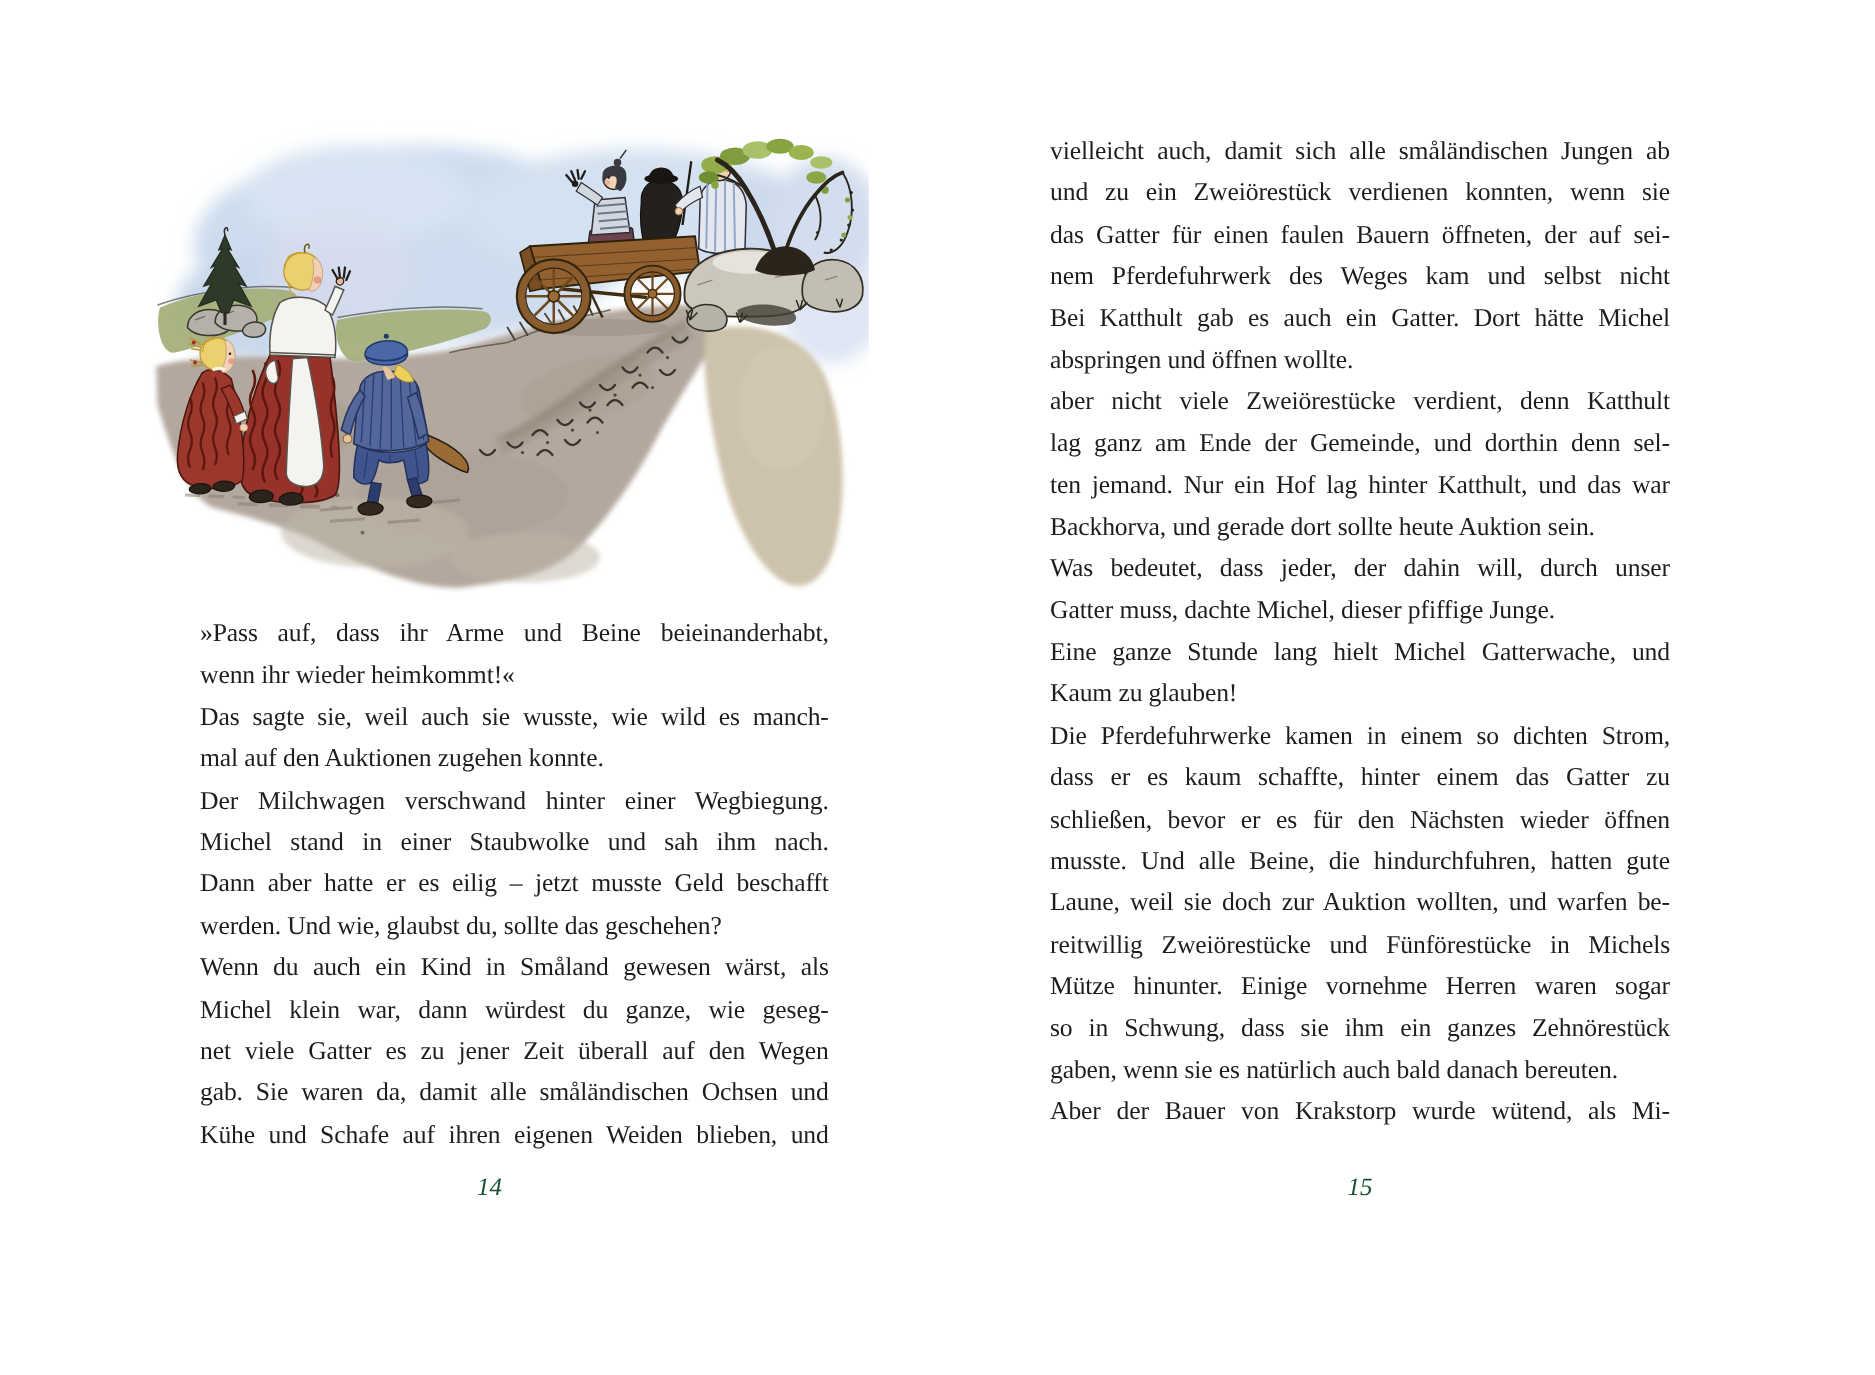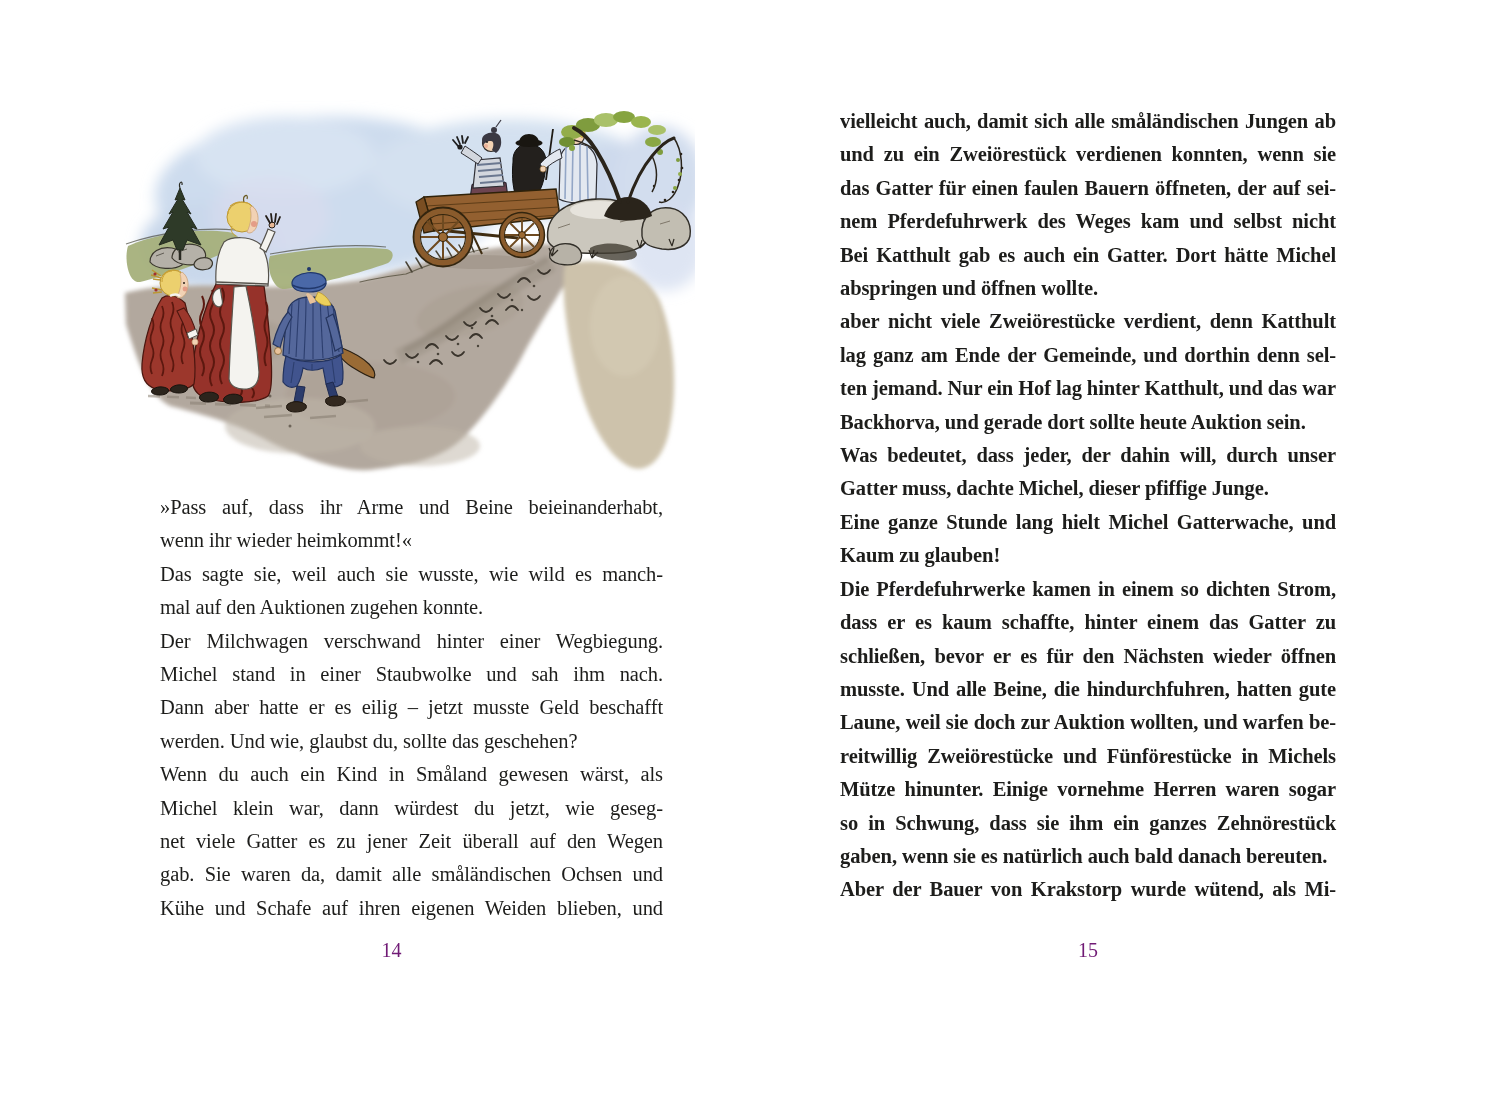--- a/index.html
+++ b/index.html
@@ -7,22 +7,22 @@
     width:1500px; height:1100px; background:#ffffff; position:relative;
     font-family:"Liberation Serif", serif; overflow:hidden;
   }
   .spread { position:absolute; inset:0; }
   .illu { position:absolute; left:120px; top:96px; width:575px; height:390px; }
   .illu svg { display:block; width:100%; height:100%; }
   .col { position:absolute; color:#1d1d1b; font-size:20.5px; line-height:33.4px; letter-spacing:-0.1px; }
   .col .line { text-align:justify; text-align-last:justify; }
   .col .line.last { text-align-last:left; }
   .col-left  { left:140px; top:491px; width:503px;margin-left:20px; }
-  .col-right { left:840px; top:105px; width:496px;font-weight:bold; }
-  .pagenum { position:absolute; color:#701a75; font-size:20px; text-align:center; }
+  .col-right { left:840px; top:105px; width:496px; }
+  .pagenum { position:absolute; color:#14532d; font-size:20px; text-align:center;font-style:italic; }
   .pn-left  { left:140px; top:939px; width:503px; }
   .pn-right { left:840px; top:939px; width:496px; }
 </style>
 </head>
 <body>
 
 <div class="spread">
 
   <div class="illu" role="img" aria-label="Watercolor illustration: a mother in a white apron and red striped skirt and a little girl in a red dress wave goodbye while a boy in a blue cap holding a toy rifle watches a wooden horse cart with three passengers drive away along a country road past gray boulders and a birch tree.">
     <svg viewBox="0 0 575 390" xmlns="http://www.w3.org/2000/svg">
@@ -316,21 +316,21 @@
 
   <div class="line">»Pass auf, dass ihr Arme und Beine beieinanderhabt,</div>
       <div class="line last">wenn ihr wieder heimkommt!«</div>
       <div class="line">Das sagte sie, weil auch sie wusste, wie wild es manch-</div>
       <div class="line last">mal auf den Auktionen zugehen konnte.</div>
       <div class="line">Der Milchwagen verschwand hinter einer Wegbiegung.</div>
       <div class="line">Michel stand in einer Staubwolke und sah ihm nach.</div>
       <div class="line">Dann aber hatte er es eilig – jetzt musste Geld beschafft</div>
       <div class="line last">werden. Und wie, glaubst du, sollte das geschehen?</div>
       <div class="line">Wenn du auch ein Kind in Småland gewesen wärst, als</div>
-      <div class="line">Michel klein war, dann würdest du jetzt, wie geseg-</div>
+      <div class="line">Michel klein war, dann würdest du ganze, wie geseg-</div>
       <div class="line">net viele Gatter es zu jener Zeit überall auf den Wegen</div>
       <div class="line">gab. Sie waren da, damit alle småländischen Ochsen und</div>
       <div class="line">Kühe und Schafe auf ihren eigenen Weiden blieben, und</div>
     </div>
   <div class="pagenum pn-left">14</div>
 
   <div class="col col-right">
 
   <div class="line">vielleicht auch, damit sich alle småländischen Jungen ab</div>
       <div class="line">und zu ein Zweiörestück verdienen konnten, wenn sie</div>

